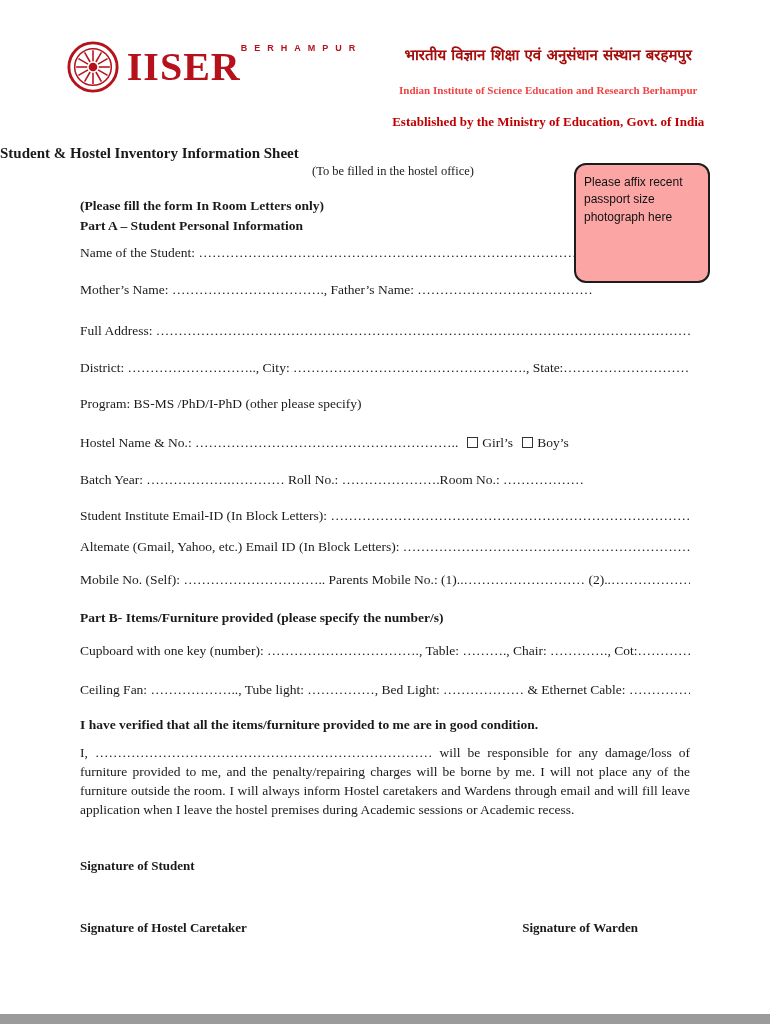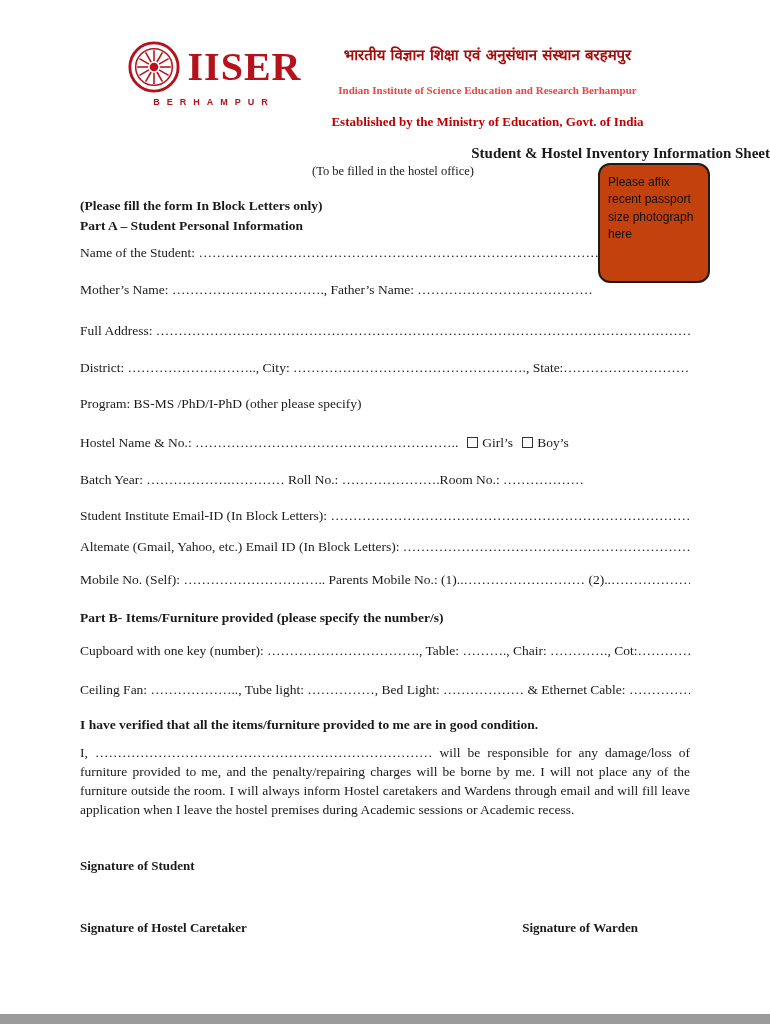--- a/index.html
+++ b/index.html
@@ -5,41 +5,41 @@
   * { margin:0; padding:0; box-sizing:border-box; }
   html,body { width:770px; height:1024px; }
   body {
     background:#ffffff;
     font-family:"Liberation Serif", serif;
     color:#1a1a1a;
     position:relative;
     overflow:hidden;
   }
   .header { display:flex; justify-content:center; align-items:flex-start; gap:30px; padding-top:40px; }
-  .logo { display:flex; flex-direction:column; align-items:center; }
+  .logo { display:flex; }
   .logo-row { display:flex; align-items:center; gap:7px; }
   .logo-acronym {
     font-family:"Liberation Serif", serif; font-weight:bold; font-size:40px;
     color:#b5121b; letter-spacing:1px; line-height:1;
   }
   .logo-city {
     font-family:"Liberation Sans", sans-serif; font-size:9px; font-weight:bold;
     letter-spacing:7px; color:#b5121b; margin-top:3px; white-space:nowrap;
   }
   .hdr-text { text-align:center; padding-top:4px; }
   .hdr-hindi { font-family:"DejaVu Sans", sans-serif; font-weight:bold; font-size:15px; color:#a50d0d; }
   .hdr-eng  { font-size:11px; font-weight:bold; color:#ef4444; margin-top:20px; }
   .hdr-est  { font-size:13px;   font-weight:bold; color:#c00000; margin-top:18px; }
-  .doc-title { text-align:right; margin-top:15px; font-weight:bold; font-size:15px; }
+  .doc-title { text-align:left; margin-top:15px; font-weight:bold; font-size:15px; }
   .doc-sub   { text-align:center; font-size:12.5px; margin-top:2px;margin-left:16px; }
   .photo-box {
-    position:absolute; top:163px; right:60px; width:112px; height:120px;
+    position:absolute; top:163px; right:60px; width:136px; height:120px;
     border:2.5px solid #1c1c1c; border-radius:12px; padding:9px 8px;
     font-family:"Liberation Sans", sans-serif; font-size:12px; line-height:1.45;
-    color:#111; background:#c2410c;
+    color:#111; background:#fca5a5;
   }
   .content { margin:18px 80px 0 80px; }
   .fline { font-size:13.5px; line-height:17px; white-space:nowrap; overflow:hidden; }
   .bold { font-weight:bold; }
   .g3{margin-bottom:3px}.g10{margin-bottom:10px}.g14{margin-bottom:14px}
   .g16{margin-bottom:16px}.g18{margin-bottom:18px}.g19{margin-bottom:19px}
   .g20{margin-bottom:20px}.g21{margin-bottom:21px}.g22{margin-bottom:22px}
   .g24{margin-bottom:24px}
   .cb {
     display:inline-block; width:11px; height:11px; border:1.3px solid #333;
@@ -92,21 +92,21 @@
 
   <div class="doc-title">Student &amp; Hostel Inventory Information Sheet</div>
   <div class="doc-sub">(To be filled in the hostel office)</div>
 
   <div class="photo-box">
     <span>Please affix recent passport size photograph here</span>
   </div>
 
   <div class="content">
 
-    <div class="fline bold g3">(Please fill the form In Block Letters only)</div>
+    <div class="fline bold g3">(Please fill the form In Room Letters only)</div>
 
     <div class="fline bold g10">Part A – Student Personal Information</div>
 
     <div class="fline g20">Name of the Student: ……………………………………………………………………………………………</div>
 
     <div class="fline g24">Mother’s Name: ……………………………., Father’s Name: …………………………………</div>
 
     <div class="fline g20">Full Address: …………………………………………………………………………………………………………………..</div>
 
     <div class="fline g19">District: ……………………….., City: ……………………………………………., State:………………………………</div>

